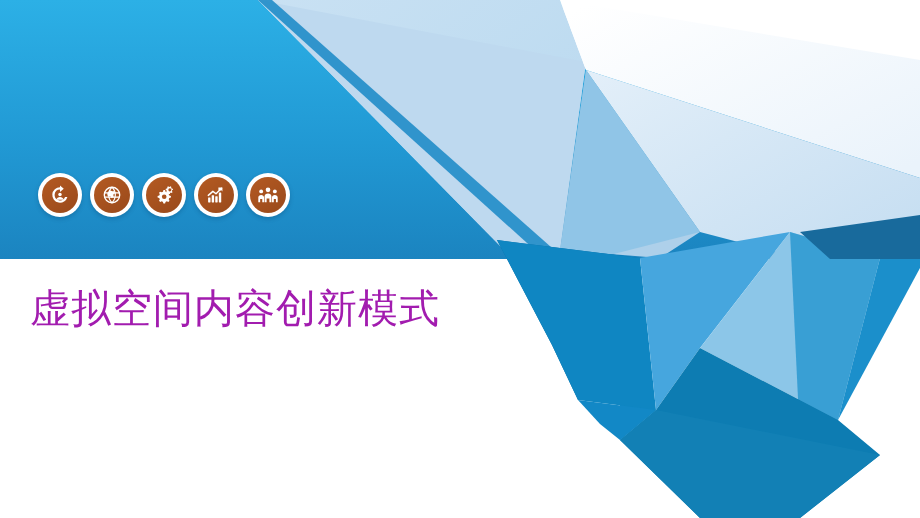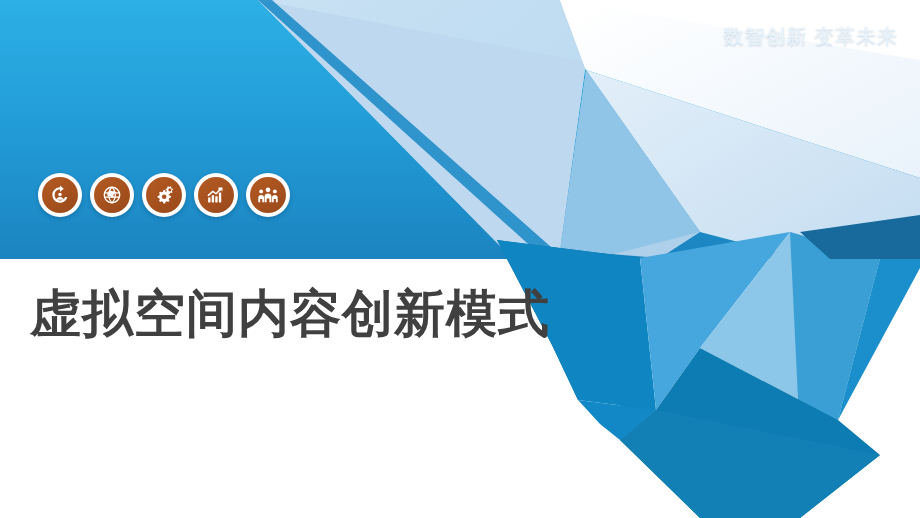--- a/index.html
+++ b/index.html
@@ -72,23 +72,23 @@
   }
   .icon-disc svg {
     display: block;
   }
 
   
   #title {
     position: absolute;
     left: 30px;
     top: 285px;
-    font-size: 51px;
-    font-weight: bold;
-    color: #404040;
+    font-size: 40px;
+    font-weight: normal;
+    color: #a21caf;
     letter-spacing: 1px;
     line-height: 1.15;
     white-space: nowrap;
   }
 </style>
 </head>
 <body>
 
 <div id="slide">
 
@@ -143,21 +143,20 @@
 
     <polygon points="800,232 920,215 920,259 830,259" fill="#186a9c"></polygon>
 
     <polygon points="656,410 700,348 838,420 880,455 800,518 700,518 620,440" fill="#0d7cb2"></polygon>
     <polygon points="620,386 656,410 620,440" fill="#0f86c2"></polygon>
     <polygon points="656,410 620,440 700,518 800,518 880,455" fill="#1280b5"></polygon>
 
     <polygon points="578,400 656,410 620,440 600,424" fill="#1288c6"></polygon>
   </svg>
 
-  <div id="tagline">数智创新  变革未来</div>
 
   <div id="icon-strip">
 
     <div class="icon-badge">
       <div class="icon-disc">
         <svg width="22" height="22" viewBox="0 0 24 24" fill="#ffffff">
           <path d="M12 3.6a8.4 8.4 0 1 0 8.1 10.6h-2.6A5.9 5.9 0 1 1 12 6.1v2.6l4.1-3.4L12 1.6z"></path>
           <circle cx="12" cy="11.4" r="1.9"></circle>
           <path d="M7.9 17.2c.7-2 2.2-3.1 4.1-3.1s3.4 1.1 4.1 3.1z"></path>
         </svg>

